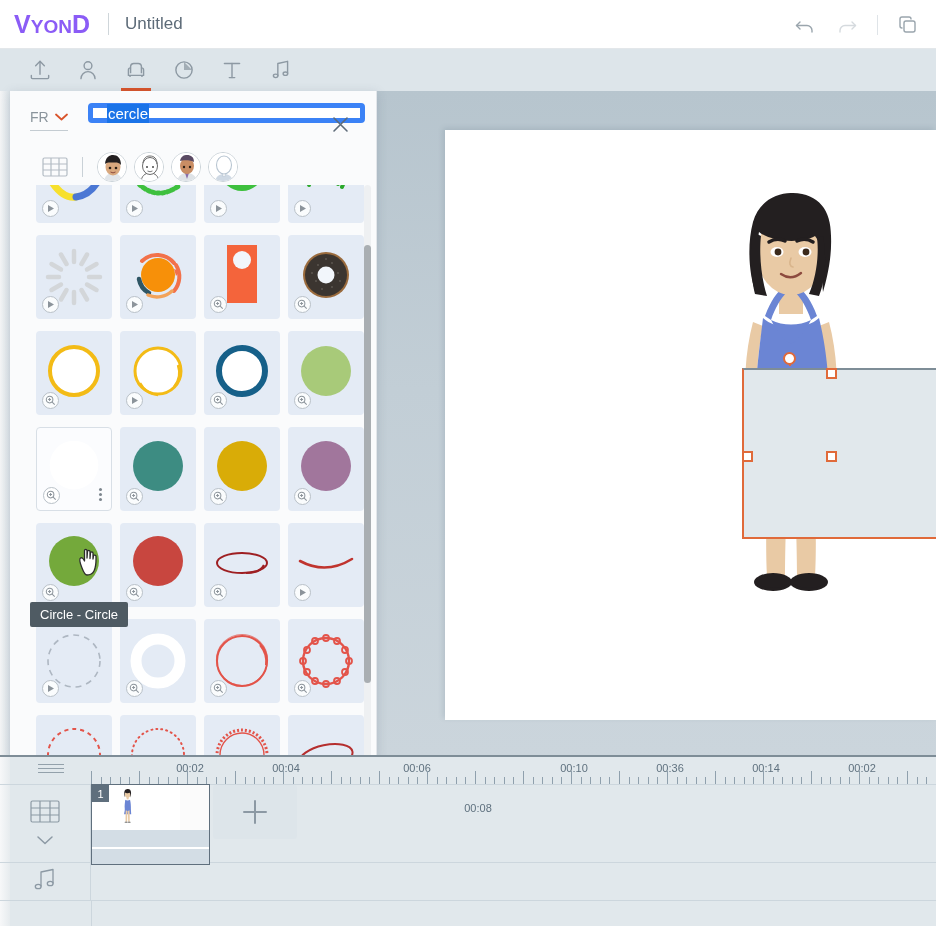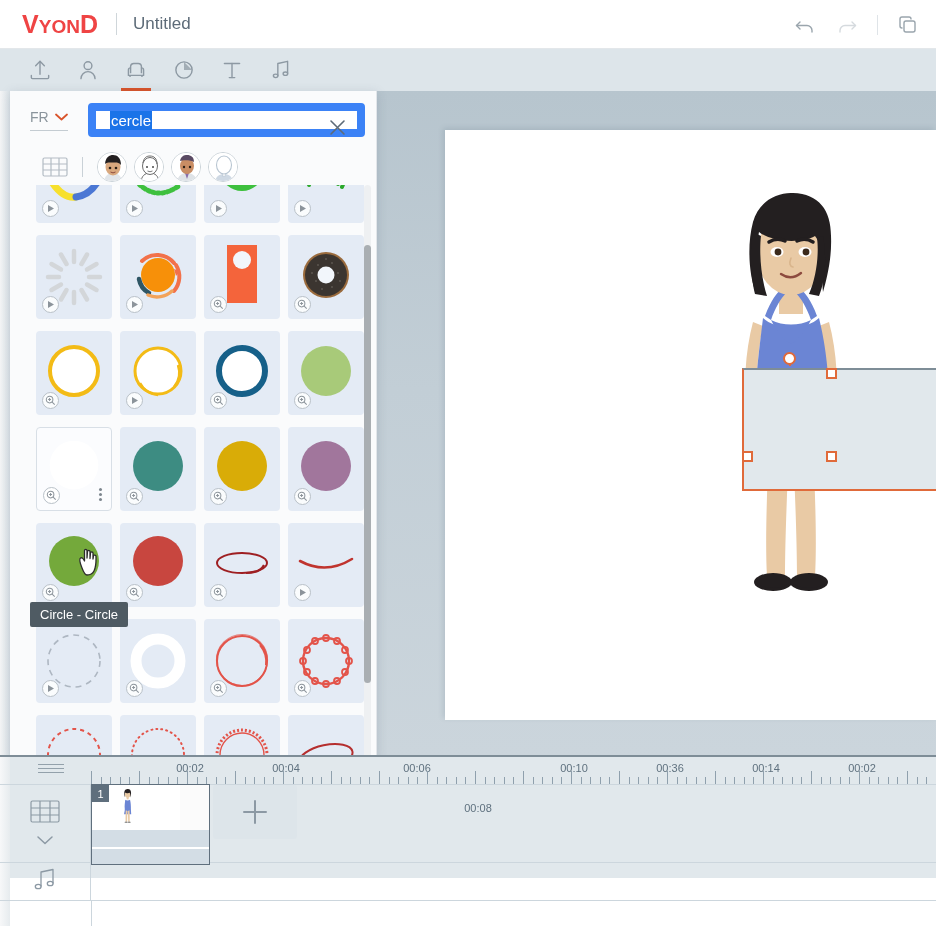--- a/index.html
+++ b/index.html
@@ -11,24 +11,24 @@
   }
   #app { position: relative; width: 936px; height: 926px; }
 
   
   .topbar {
     position: absolute; left: 0; top: 0; width: 936px; height: 49px;
     background: #ffffff; border-bottom: 1px solid #e3e7ea;
     display: flex; align-items: center;
   }
   .logo {
-    margin-left: 22px;
+    margin-left: 14px;
     font-family: "Liberation Sans", sans-serif;
     font-weight: bold; font-size: 25px; letter-spacing: 0px;
-    color: #ef4444;
+    color: #8b5cf6;
   }
   .logo .small { font-size: 19px; }
   .logo-div {
     width: 1px; height: 22px; background: #cfd6da; margin: 0 16px 0 18px;
   }
   .doc-title {
     font-size: 17px; color: #5d6b78; font-weight: 400;
   }
   .topbar-right {
     position: absolute; right: 16px; top: 0; height: 49px;
@@ -105,22 +105,22 @@
   .panel-head {
     position: absolute; left: 0; top: 0; width: 367px; height: 58px;
     display: flex; align-items: center;
   }
   .lang {
     margin-left: 20px; display: flex; align-items: center; gap: 6px;
     border-bottom: 1px solid #c4ccd2; padding-bottom: 5px; cursor: pointer;
   }
   .lang-label { font-size: 14px; color: #8a949c; }
   .search-wrap {
-    position: absolute; left: 78px; top: 12px; width: 277px; height: 34px;
-    border: 8px solid #3b82f6; border-radius: 4px; background: #fff;
+    position: absolute; left: 78px; top: 12px; width: 277px; height: 20px;
+    border: 5px solid #3b82f6; border-radius: 4px; background: #fff;
     display: flex; align-items: center;
   }
   .search-val {
     margin-left: 14px; font-size: 15px; color: #fff;
     background: #1a73e8; padding: 1px 1px;
   }
   .search-x {
     position: absolute; right: 10px; top: 7px; width: 19px; height: 19px;
     cursor: pointer;
   }
@@ -182,21 +182,21 @@
     position: absolute; right: 5px; top: 94px; width: 7px; height: 575px;
     background: #eef0f2; border-radius: 4px;
   }
   .pscroll-thumb {
     position: absolute; right: 5px; top: 154px; width: 7px; height: 438px;
     background: #a9aeb2; border-radius: 4px; cursor: pointer;
   }
 
   
   .tl {
-    position: absolute; left: 0; top: 755px; width: 936px; height: 123px;
+    position: absolute; left: 0; top: 755px; width: 936px; height: 171px;
     background: #e1e8ec; border-top: 2px solid #7e8d97;
   }
   .tl-leftfade {
     position: absolute; left: 0; top: 0; width: 10px; height: 171px;
     background: linear-gradient(90deg,#f7f8f9 0%, #e6ebee 100%);
   }
   .ruler {
     position: absolute; left: 91px; top: 0; right: 0; height: 27px;
   }
   .ruler-lbl {

